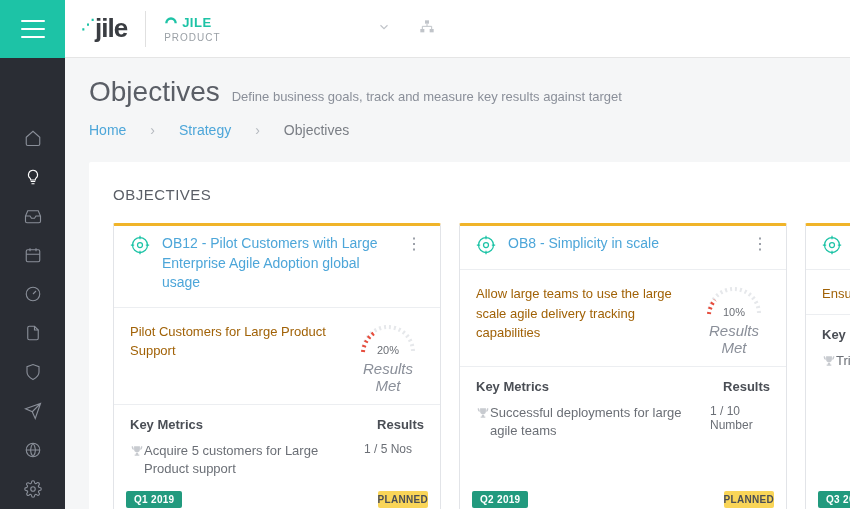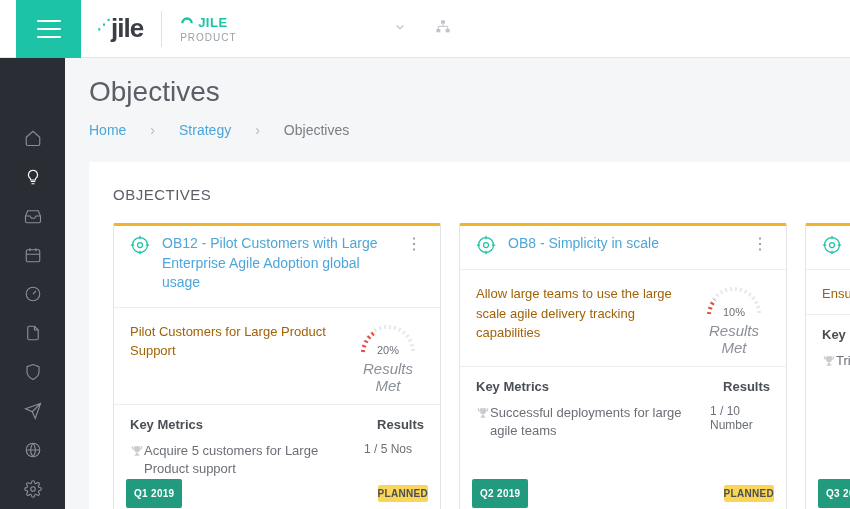--- a/index.html
+++ b/index.html
@@ -1,18 +1,18 @@
 <!DOCTYPE html>
 <html><head>
 <meta charset="utf-8">
 <style>
 * { margin: 0; padding: 0; box-sizing: border-box; font-family: -apple-system, BlinkMacSystemFont, "Segoe UI", Arial, sans-serif; }
 body { width: 850px; height: 509px; overflow: hidden; background: #f5f6f7; }
 
-.topbar { height: 58px; display: flex; align-items: center; background: #fff; border-bottom: 1px solid #e5e5e5; padding-left: 16px; }
+.topbar { height: 58px; display: flex; align-items: center; background: #fff; border-bottom: 1px solid #e5e5e5; }
 .hamburger { width: 65px; height: 58px; background: #1dc3a6; display: flex; align-items: center; justify-content: center; cursor: pointer; }
 .hamburger-lines { width: 24px; height: 18px; display: flex; flex-direction: column; justify-content: space-between; }
 .hamburger-lines span { display: block; height: 2px; background: #fff; border-radius: 1px; }
 .logo-area { display: flex; align-items: center; padding: 0 16px; }
 .logo-text { font-size: 26px; font-weight: 600; color: #3a3d42; letter-spacing: -1px; position: relative; }
 .logo-dots::before { content: "⋰"; color: #1dc3a6; font-size: 14px; position: relative; top: -8px; margin-right: 1px; }
 .product-box { margin-left: 18px; padding: 4px 0 4px 18px; border-left: 1px solid #e0e0e0; }
 .product-name { color: #1dc3a6; font-size: 13px; font-weight: 700; letter-spacing: 0.5px; display: flex; align-items: center; gap: 4px; }
 .product-sub { color: #9aa0a6; font-size: 10px; letter-spacing: 1px; text-transform: uppercase; margin-top: 2px; }
 .top-icons { display: flex; align-items: center; gap: 28px; padding-left: 140px; }
@@ -51,21 +51,21 @@
 .gauge-pct { font-size: 11px; color: #6b6f76; margin-top: -10px; }
 .gauge-label { font-size: 15px; color: #8a8f99; font-style: italic; margin-top: 4px; }
 .metrics { padding: 12px 16px 40px; }
 .metrics-head { display: flex; justify-content: space-between; margin-bottom: 10px; }
 .metrics-head span { font-size: 13px; font-weight: 600; color: #4a4e55; }
 .metric-row { display: flex; gap: 0; }
 .trophy { color: #c8cbd0; flex-shrink: 0; margin-top: 2px; }
 .metric-text { font-size: 13px; color: #6b6f76; line-height: 1.4; flex: 1; }
 .metric-result { font-size: 12px; color: #6b6f76; width: 60px; text-align: left; }
 .card-foot { position: absolute; bottom: 10px; left: 12px; right: 12px; display: flex; justify-content: space-between; align-items: center; }
-.chip-quarter { background: #229a7e; color: #fff; font-size: 10px; font-weight: 600; padding: 9px 8px; border-radius: 2px; letter-spacing: 0.3px; }
+.chip-quarter { background: #229a7e; color: #fff; font-size: 10px; font-weight: 600; padding: 3px 8px; border-radius: 2px; letter-spacing: 0.3px; }
 .chip-status { background: #f9d558; color: #4a4e55; font-size: 10px; font-weight: 700; padding: 3px 0; border-radius: 2px; letter-spacing: 0.3px; }
 
 .card.cut { width: 60px; overflow: hidden; }
 .card.cut .card-head, .card.cut .card-body, .card.cut .metrics, .card.cut .card-foot { width: 328px; }
 </style>
 </head>
 <body>
 
 <div class="topbar">
   <div class="hamburger">
@@ -160,20 +160,21 @@
           <circle cx="12" cy="12" r="3"></circle>
           <path d="M19.4 15a1.7 1.7 0 00.3 1.8l.1.1a2 2 0 11-2.8 2.8l-.1-.1a1.7 1.7 0 00-1.8-.3 1.7 1.7 0 00-1 1.5V21a2 2 0 01-4 0v-.1a1.7 1.7 0 00-1-1.5 1.7 1.7 0 00-1.8.3l-.1.1a2 2 0 11-2.8-2.8l.1-.1a1.7 1.7 0 00.3-1.8 1.7 1.7 0 00-1.5-1H3a2 2 0 010-4h.1a1.7 1.7 0 001.5-1 1.7 1.7 0 00-.3-1.8l-.1-.1a2 2 0 112.8-2.8l.1.1a1.7 1.7 0 001.8.3h.1a1.7 1.7 0 001-1.5V3a2 2 0 014 0v.1a1.7 1.7 0 001 1.5 1.7 1.7 0 001.8-.3l.1-.1a2 2 0 112.8 2.8l-.1.1a1.7 1.7 0 00-.3 1.8v.1a1.7 1.7 0 001.5 1H21a2 2 0 010 4h-.1a1.7 1.7 0 00-1.5 1z"></path>
         </svg>
     </div>
   </div>
 
   <div class="content">
     <div class="page-header">
       <div class="page-title-row">
         <h1 class="page-title">Objectives</h1>
+        <span class="page-desc">Define business goals, track and measure key results against target</span>
       </div>
       <nav class="breadcrumb">
         <a href="#">Home</a>
         <span class="sep">›</span>
         <a href="#">Strategy</a>
         <span class="sep">›</span>
         <span class="current">Objectives</span>
       </nav>
     </div>
 

